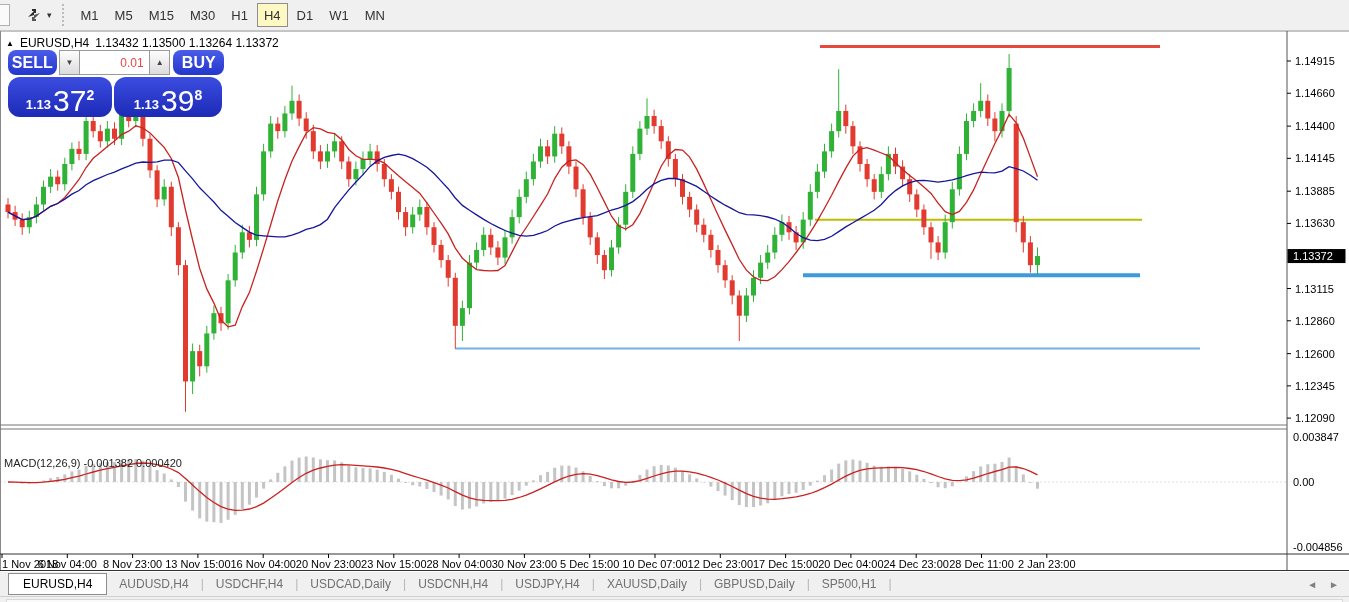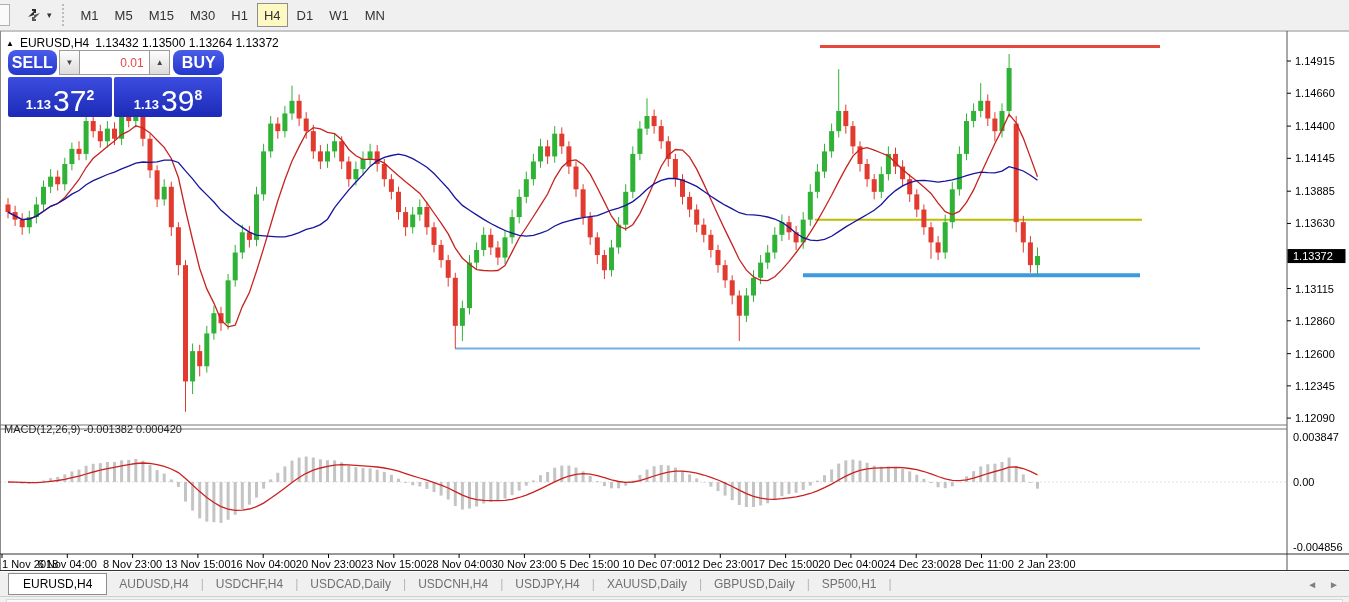--- a/index.html
+++ b/index.html
@@ -23,27 +23,27 @@
   #trade-panel{position:absolute;left:8px;top:50px;width:216px;}
   #tp-row1{display:flex;height:25px;}
   .tp-btn{background:linear-gradient(#4a5ce8,#2337cc);color:#fff;font-size:16px;font-weight:bold;
     display:flex;align-items:center;justify-content:center;border-radius:8px;cursor:pointer;}
   #sell-btn{width:49px;} #buy-btn{width:51px;}
   .spin{width:20px;background:linear-gradient(#fdfdfd,#dcdcdc);border:1px solid #9b9b9b;color:#444;
     font-size:8px;display:flex;align-items:center;justify-content:center;cursor:pointer;}
   #lot-box{width:64px;background:#fff;border:1px solid #9b9b9b;border-left:none;border-right:none;
     font-size:12px;color:#ef4444;display:flex;align-items:center;justify-content:flex-end;padding-right:5px;}
   #tp-row2{display:flex;margin-top:2px;height:40px;gap:2px;}
-  .px-box{background:linear-gradient(#3b4ce0,#1c2ab6);color:#fff;border-radius:2px;display:flex;
+  .px-box{background:linear-gradient(#3b4ce0,#1c2ab6);color:#fff;border-radius:12px;display:flex;
     align-items:flex-end;justify-content:center;padding-bottom:3px;cursor:pointer;}
   #sell-px{width:104px;} #buy-px{width:108px;}
   .px-small{font-size:13px;font-weight:bold;line-height:1;margin-right:2px;margin-bottom:3px;}
   .px-big{font-size:30px;font-weight:normal;line-height:0.9;}
   .px-sup{font-size:14px;font-weight:bold;line-height:1;margin-bottom:12px;}
-  #macd-label{position:absolute;left:4px;top:423px;font-size:11px;color:#222;}
+  #macd-label{position:absolute;left:4px;top:457px;font-size:11px;color:#222;}
   
   #tabbar{position:absolute;left:0;top:572px;width:1349px;height:24px;background:#f0f0f0;
     display:flex;align-items:center;font-size:12px;}
   #tab-active{background:#fff;border:1px solid #8e8e8e;padding:2px 14px;margin-left:8px;color:#000;height:16px;line-height:16px;}
   .tab{color:#707070;padding:0 12px;cursor:pointer;white-space:nowrap;}
   .tabsep{color:#b5b5b5;}
   #tab-scroll{margin-left:auto;margin-right:10px;display:flex;gap:12px;color:#808080;font-size:10px;}
   #tab-scroll span{cursor:pointer;}
   
   #statusbar{position:absolute;left:0;top:596px;width:1349px;height:6px;background:#f0f0f0;border-top:1px solid #cfcfcf;}

